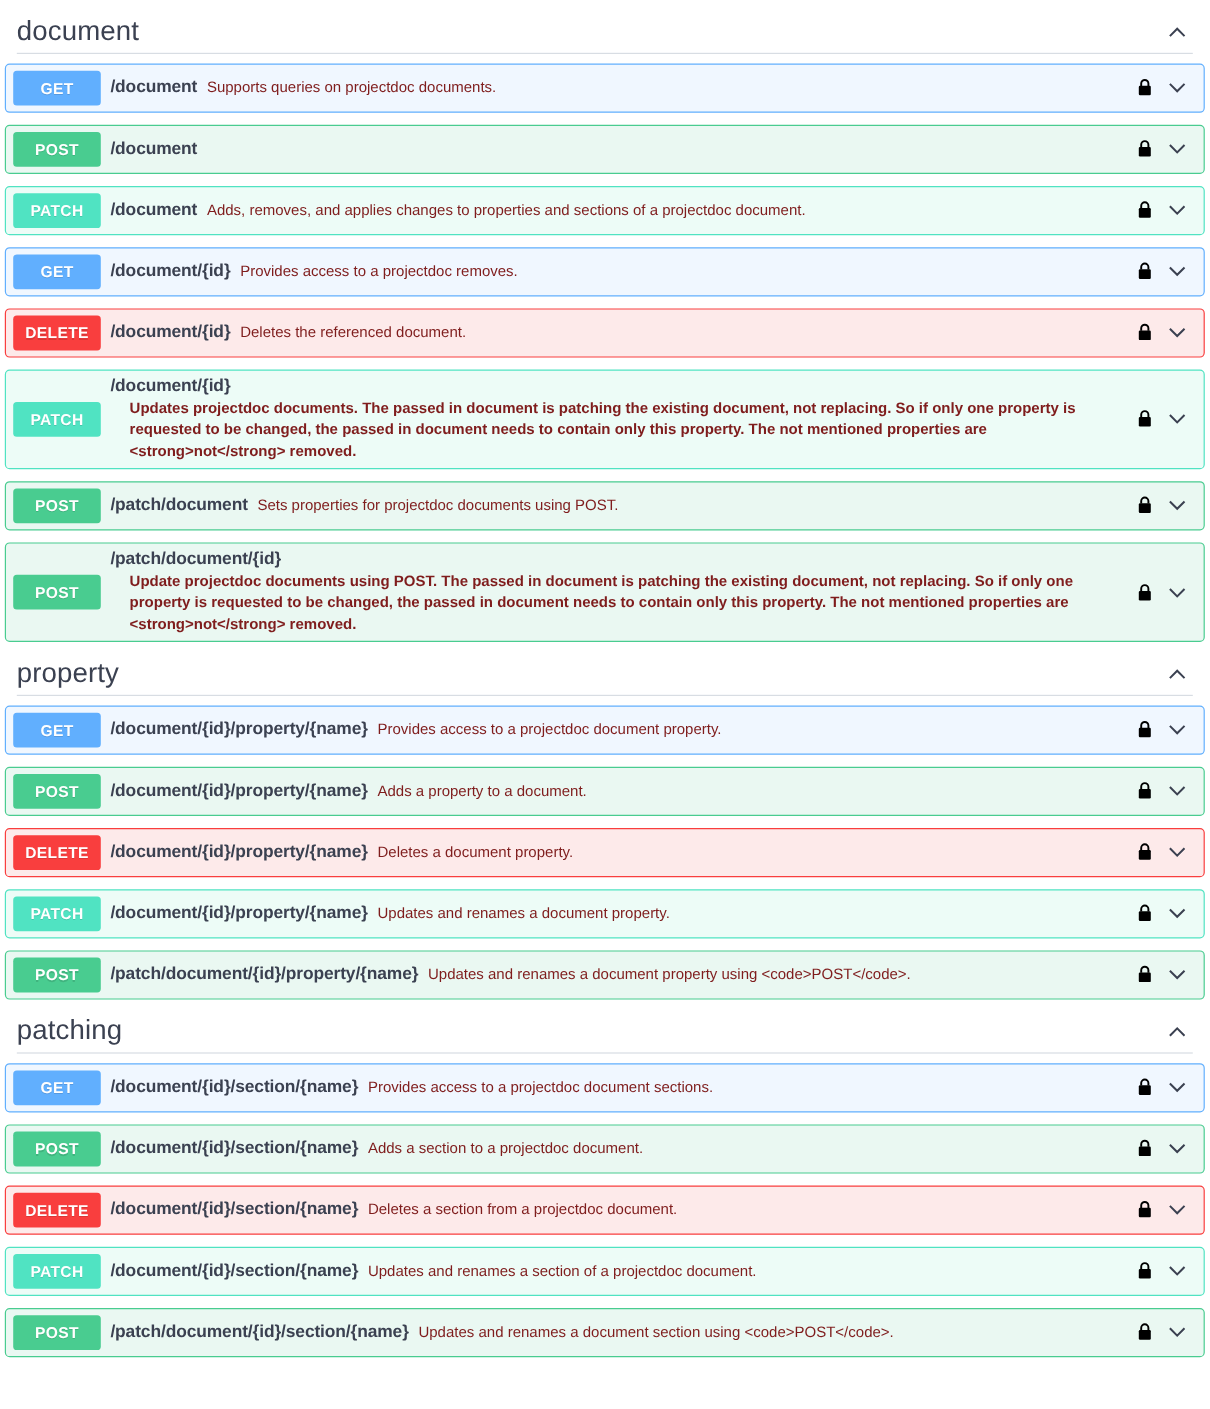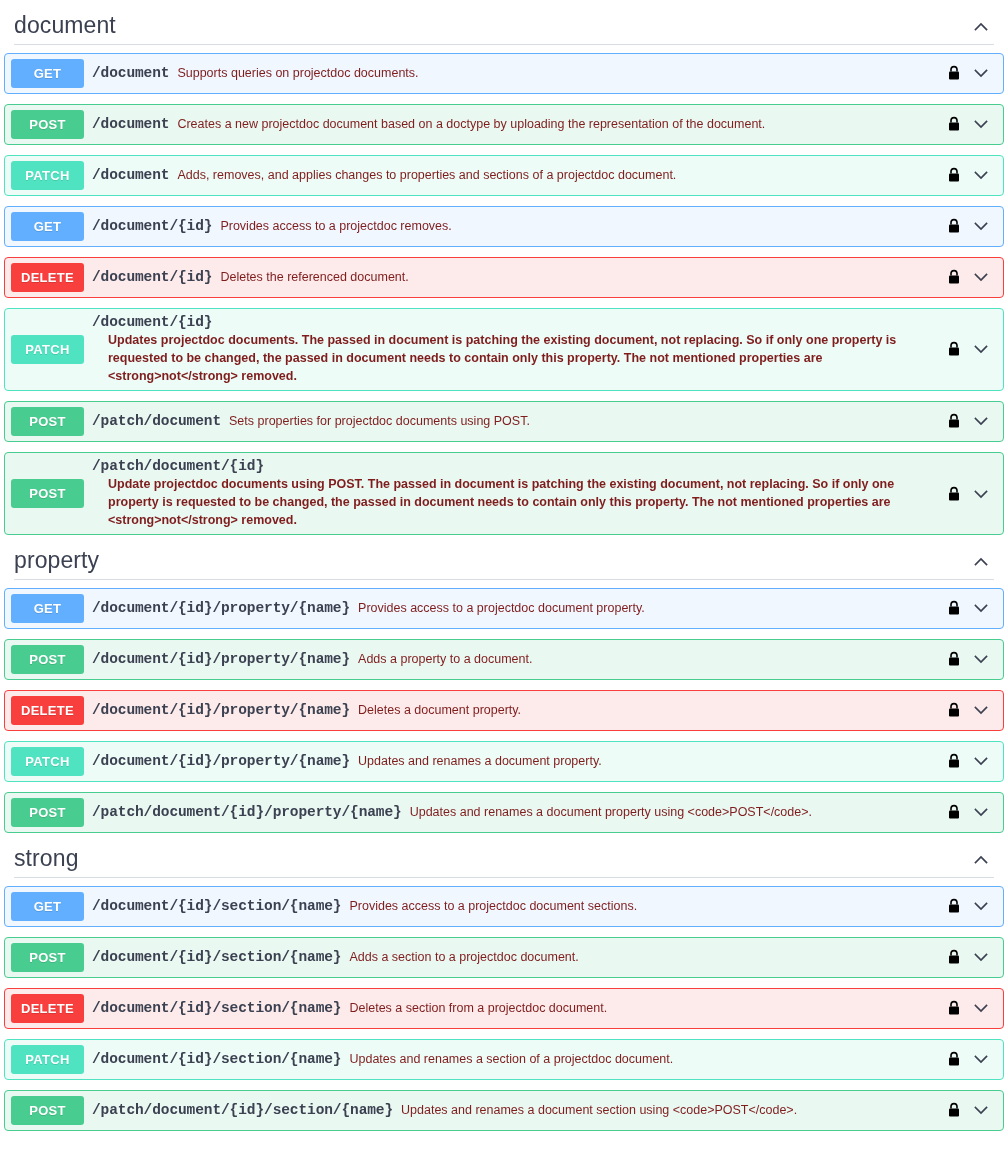--- a/index.html
+++ b/index.html
@@ -80,21 +80,21 @@
   .op-body {
     flex: 1 1 auto;
     min-width: 0;
     display: flex;
     align-items: baseline;
     flex-wrap: wrap;
     padding-right: 8px;
   }
   .op-body.stacked { display: block; }
   .op-path {
-    font-family: Liberation Mono, monospace;
+    font-family: Liberation Sans, sans-serif;
     font-size: 14.5px;
     font-weight: bold;
     color: #3b4151;
     white-space: nowrap;
     letter-spacing: -0.1px;
   }
   .op-desc {
     font-family: "Liberation Sans", sans-serif;
     font-size: 12.5px;
     color: #7f1d1d;
@@ -170,21 +170,20 @@
                 </svg>
               </span>
             </div>
           </div>
         </div>
         <div class="op m-post">
           <div class="op-inner">
             <span class="badge">POST</span>
             <div class="op-body">
               <span class="op-path">/document</span>
-              <span class="op-desc">Creates a new projectdoc document based on a doctype by uploading the representation of the document.</span>
             </div>
             <div class="op-tools">
               <span class="lock-btn">
                 <svg width="14" height="16" viewBox="0 0 14 16" aria-hidden="true">
                   <path d="M4 6.6 V4.6 a3 3 0 0 1 6 0 V6.6" fill="none" stroke="#000" stroke-width="1.6"></path>
                   <rect x="2" y="6.4" width="10" height="8" rx="1" fill="#000"></rect>
                 </svg>
               </span>
               <span class="chev-btn">
                 <svg width="20" height="20" viewBox="0 0 20 20" aria-hidden="true">
@@ -446,21 +445,21 @@
                   <path d="M4.5 7.5 L10 13 L15.5 7.5" fill="none" stroke="#3b4151" stroke-width="1.7" stroke-linecap="square"></path>
                 </svg>
               </span>
             </div>
           </div>
         </div>
       </div>
     </section>
     <section class="tag-section">
       <div class="tag-header">
-        <span class="tag-title">strong</span>
+        <span class="tag-title">patching</span>
         <span class="tag-toggle">
           <svg width="20" height="20" viewBox="0 0 20 20" aria-hidden="true">
             <path d="M4.5 12.5 L10 7 L15.5 12.5" fill="none" stroke="#3b4151" stroke-width="1.7" stroke-linecap="square"></path>
           </svg>
         </span>
       </div>
       <div class="tag-rule"></div>
       <div class="op-list">
         <div class="op m-get">
           <div class="op-inner">

